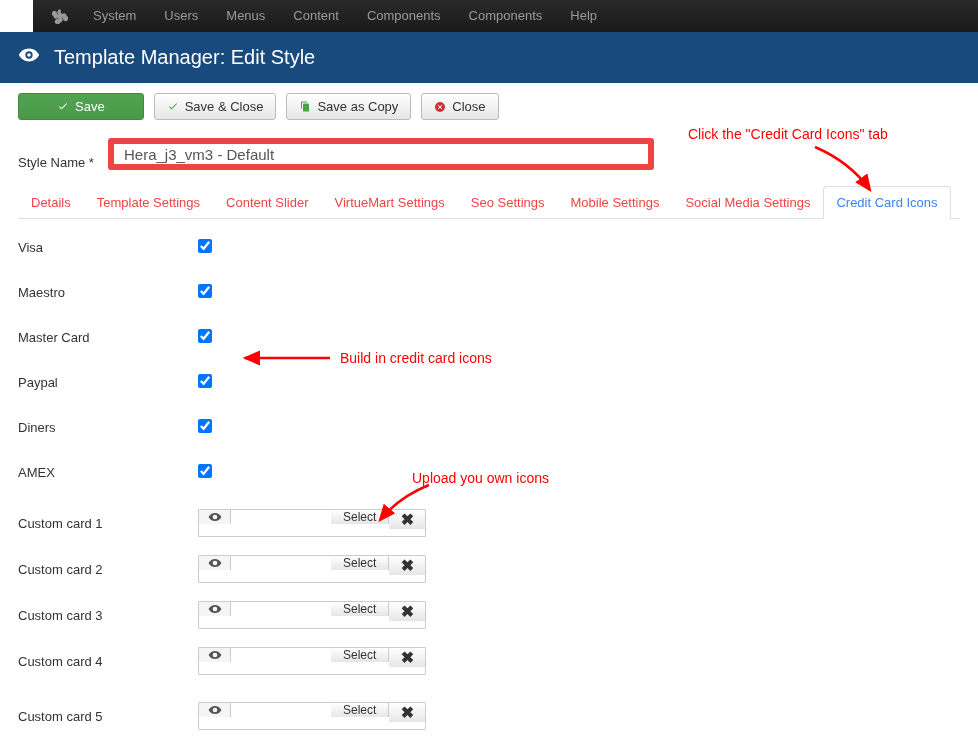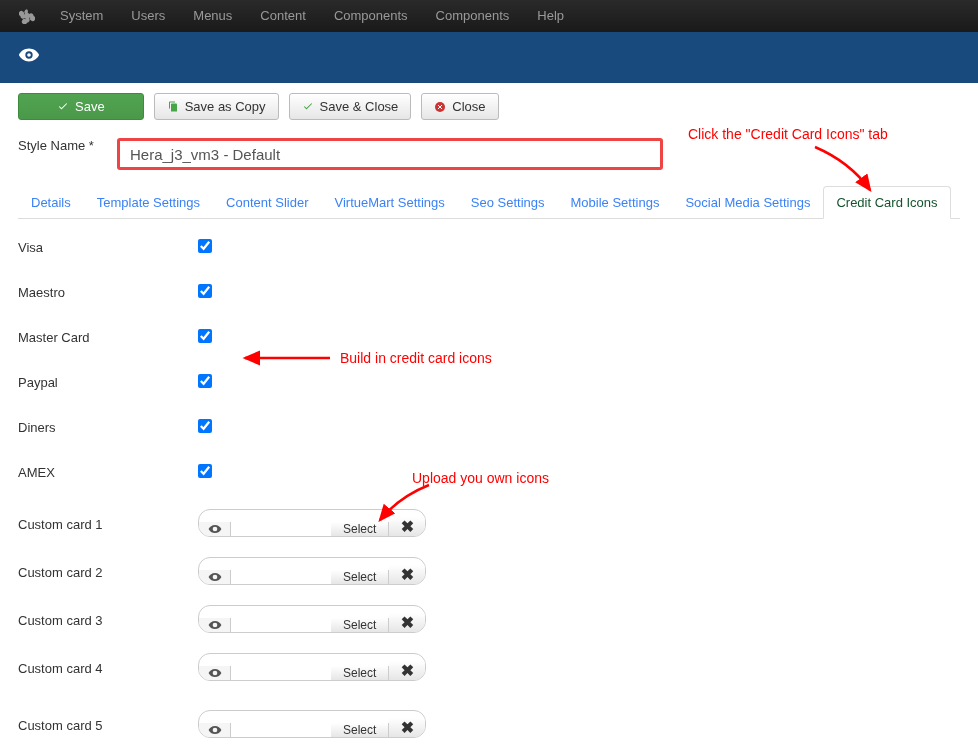--- a/index.html
+++ b/index.html
@@ -1,52 +1,52 @@
 <!DOCTYPE html>
 <html><head>
 <meta charset="utf-8">
 <style>
 * { box-sizing: border-box; margin: 0; padding: 0; }
 body { font-family: Arial, Helvetica, sans-serif; font-size: 13px; background: #fff; color: #333; width: 978px; }
 
 
-.topnav { background: #1a1a1a; background: linear-gradient(to bottom, #2a2a2a, #1a1a1a); height: 32px; display: flex; align-items: center; padding: 0 8px; }
+.topnav { background: #1a1a1a; background: linear-gradient(to bottom, #2a2a2a, #1a1a1a); height: 32px; display: flex; align-items: center; padding: 0 8px; margin-left: 33px; }
 .topnav .joomla-icon { width: 22px; height: 22px; margin: 0 8px; display: flex; align-items: center; justify-content: center; }
 .topnav .joomla-icon svg { fill: #999; }
 .topnav .menu-item { color: #999; padding: 0 14px; font-size: 13px; cursor: pointer; height: 32px; line-height: 32px; }
 
 
 .header { background: #184a7d; color: #fff; padding: 12px 18px; display: flex; align-items: center; font-size: 20px; }
 .header .eye-icon { margin-right: 14px; }
 
 
 .toolbar { padding: 10px 18px; display: flex; gap: 10px; }
 .btn { display: inline-flex; align-items: center; gap: 6px; padding: 5px 12px; border: 1px solid #bbb; border-radius: 3px; background: linear-gradient(#fff, #e6e6e6); cursor: pointer; font-size: 13px; color: #333; }
 .btn-success { background: linear-gradient(#51a351, #4a994a); border-color: #3d8b3d; color: #fff; padding: 5px 38px; }
 .btn .icon { display: inline-flex; }
 
 
-.stylename-row { display: flex; align-items: flex-start; padding: 8px 18px 16px 18px; gap: 21px; }
+.stylename-row { display: flex; align-items: flex-end; padding: 8px 18px 16px 18px; gap: 12px; }
 .stylename-row label { font-size: 13px; color: #333; min-width: 78px; }
-.stylename-row input { flex: 0 0 546px; padding: 6px 10px; border: 3px solid #ef4444; border-radius: 3px; font-size: 15px; color: #555; height: 32px; }
+.stylename-row input { flex: 0 0 546px; padding: 6px 10px; border: 6px solid #ef4444; border-radius: 3px; font-size: 15px; color: #555; height: 32px; }
 
 
 .tabs { display: flex; margin: 0 18px; border-bottom: 1px solid #ddd; }
-.tab { padding: 8px 12px; color: #3b82f6; cursor: pointer; font-size: 13px; border: 1px solid transparent; border-bottom: none; border-radius: 4px 4px 0 0; }
-.tab.active { color: #14532d; border-color: #ddd; border-bottom: 1px solid #fff; margin-bottom: -1px; background: #fff; text-align: center; }
+.tab { padding: 8px 12px; color: #ef4444; cursor: pointer; font-size: 13px; border: 1px solid transparent; border-bottom: none; border-radius: 4px 4px 0 0; }
+.tab.active { color: #3b82f6; border-color: #ddd; border-bottom: 1px solid #fff; margin-bottom: -1px; background: #fff; text-align: center; }
 
 
 .form-area { padding: 20px 18px; }
 .form-row { display: flex; align-items: center; margin-bottom: 28px; }
 .form-row .label { width: 180px; color: #333; font-size: 13px; }
 .form-row .control { }
 .checkbox { width: 14px; height: 14px; }
 
 
-.media-group { display: inline-flex; align-items: flex-end; border: 1px solid #ccc; border-radius: 12px; overflow: hidden; height: 28px; }
+.media-group { display: inline-flex; align-items: flex-start; border: 1px solid #ccc; border-radius: 1px; overflow: hidden; height: 28px; }
 .media-group .preview { width: 32px; background: #f5f5f5; display: flex; align-items: center; justify-content: center; border-right: 1px solid #ccc; }
 .media-group .path { width: 100px; background: #eaeaea; border-right: 1px solid #ccc; }
 .media-group .select-btn { padding: 0 12px; background: linear-gradient(#fff, #e6e6e6); border-right: 1px solid #ccc; display: flex; align-items: center; cursor: pointer; font-size: 12px; color: #333; }
 .media-group .clear-btn { width: 36px; display: flex; align-items: center; justify-content: center; background: linear-gradient(#fff, #e6e6e6); cursor: pointer; font-size: 16px; font-weight: bold; }
 
 
 .annot { position: absolute; color: #f00; font-size: 14px; pointer-events: none; }
 .annot-arrow { position: absolute; pointer-events: none; }
 
 
@@ -71,46 +71,47 @@
   <span class="menu-item">Components</span>
   <span class="menu-item">Help</span>
 </div>
 
 <div class="header">
   <span class="eye-icon">
     <svg width="22" height="22" viewBox="0 0 24 24" fill="#fff">
           <path d="M12 5C7 5 2.7 8.1 1 12c1.7 3.9 6 7 11 7s9.3-3.1 11-7c-1.7-3.9-6-7-11-7zm0 11a4 4 0 1 1 0-8 4 4 0 0 1 0 8zm0-6a2 2 0 1 0 0 4 2 2 0 0 0 0-4z"></path>
         </svg>
   </span>
+  <span>Template Manager: Edit Style</span>
 </div>
 
 <div class="toolbar">
   <button class="btn btn-success">
     <span class="icon">
       <svg width="12" height="12" viewBox="0 0 24 24" fill="#fff">
             <path d="M20.3 5.7 9 17l-5.3-5.3 1.4-1.4L9 14.2l9.9-9.9z"></path>
           </svg>
     </span>
     <span>Save</span>
   </button>
   <button class="btn">
     <span class="icon">
       <svg width="12" height="12" viewBox="0 0 24 24" fill="#46a546">
+            <path d="M20.3 5.7 9 17l-5.3-5.3 1.4-1.4L9 14.2l9.9-9.9z"></path>
+          </svg>
+    </span>
+    <span>Save &amp; Close</span>
+  </button>
+  <button class="btn">
+    <span class="icon">
+      <svg width="12" height="12" viewBox="0 0 24 24" fill="#46a546">
             <path d="M16 1H6a2 2 0 0 0-2 2v12h2V3h10zm3 4H10a2 2 0 0 0-2 2v14h12V7a2 2 0 0 0-2-2z"></path>
           </svg>
     </span>
     <span>Save as Copy</span>
-  </button>
-  <button class="btn">
-    <span class="icon">
-      <svg width="12" height="12" viewBox="0 0 24 24" fill="#46a546">
-            <path d="M20.3 5.7 9 17l-5.3-5.3 1.4-1.4L9 14.2l9.9-9.9z"></path>
-          </svg>
-    </span>
-    <span>Save &amp; Close</span>
   </button>
   <button class="btn">
     <span class="icon">
       <svg width="12" height="12" viewBox="0 0 24 24" fill="#c33">
             <circle cx="12" cy="12" r="10"></circle>
             <path d="M8 8l8 8M16 8l-8 8" stroke="#fff" stroke-width="2"></path>
           </svg>
     </span>
     <span>Close</span>
   </button>

